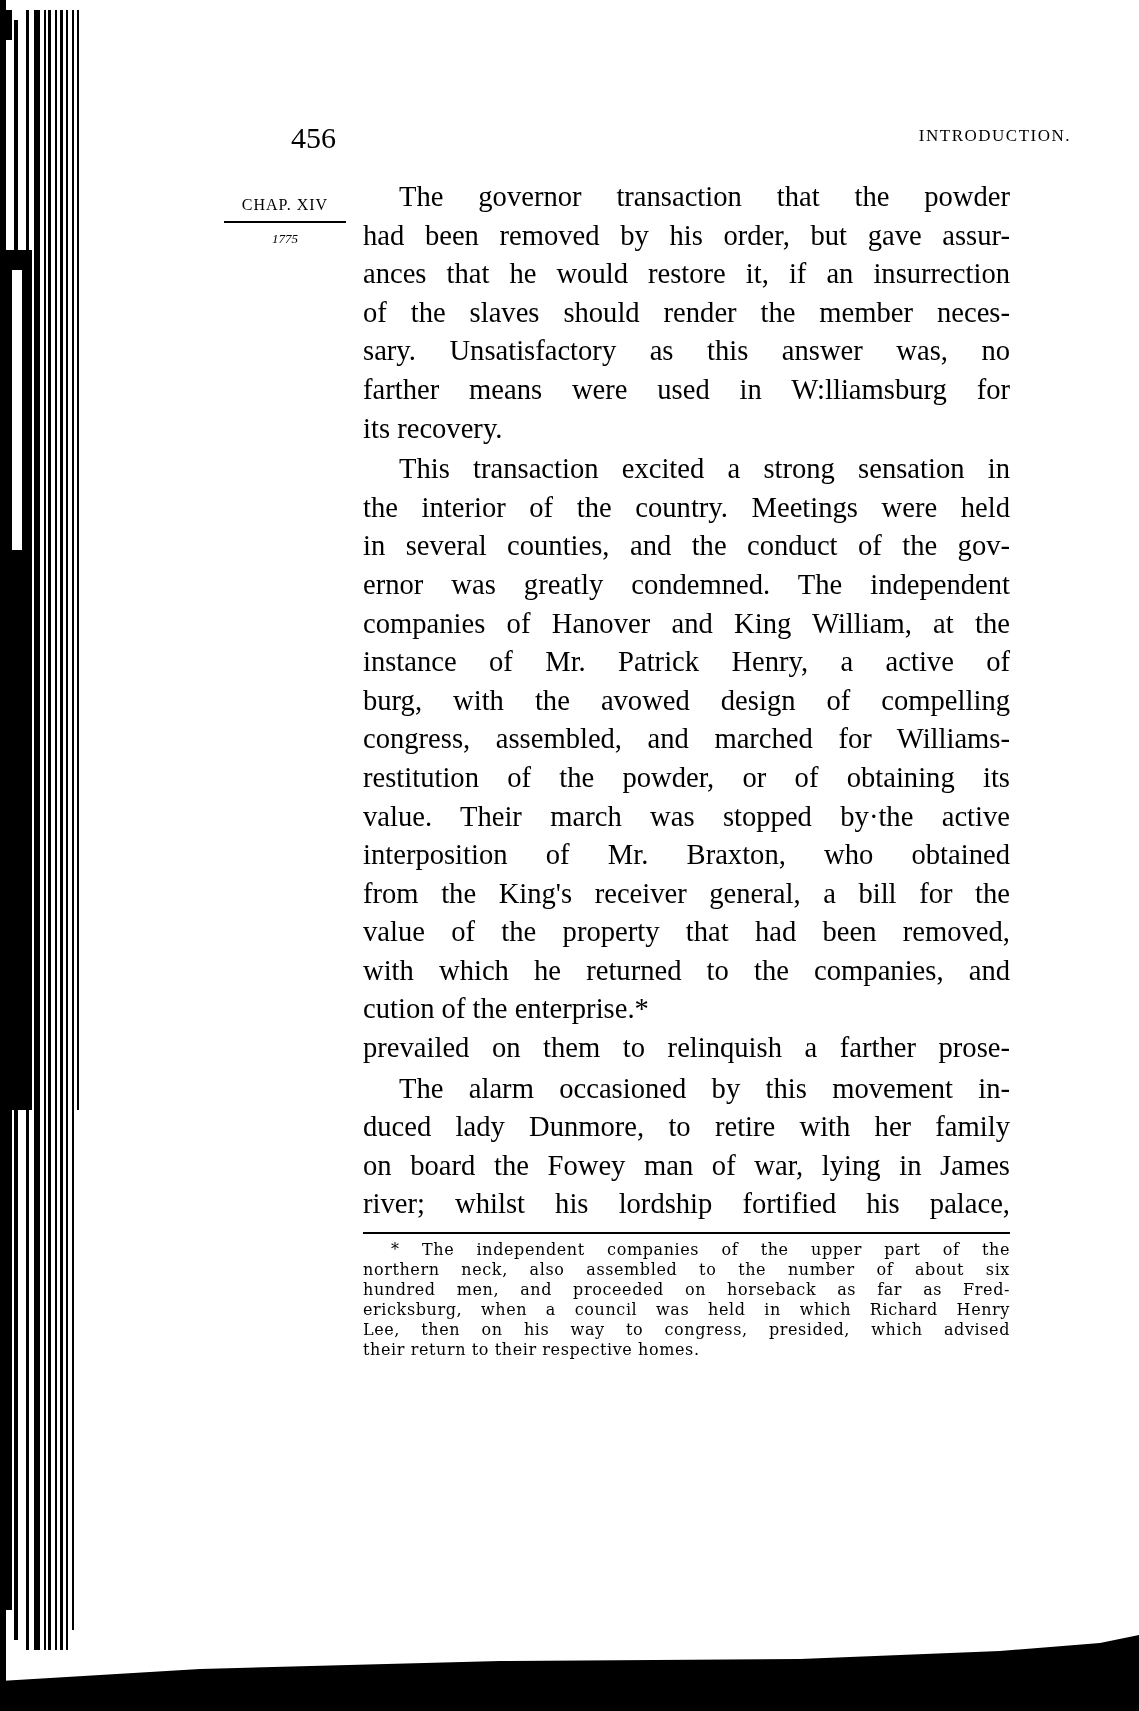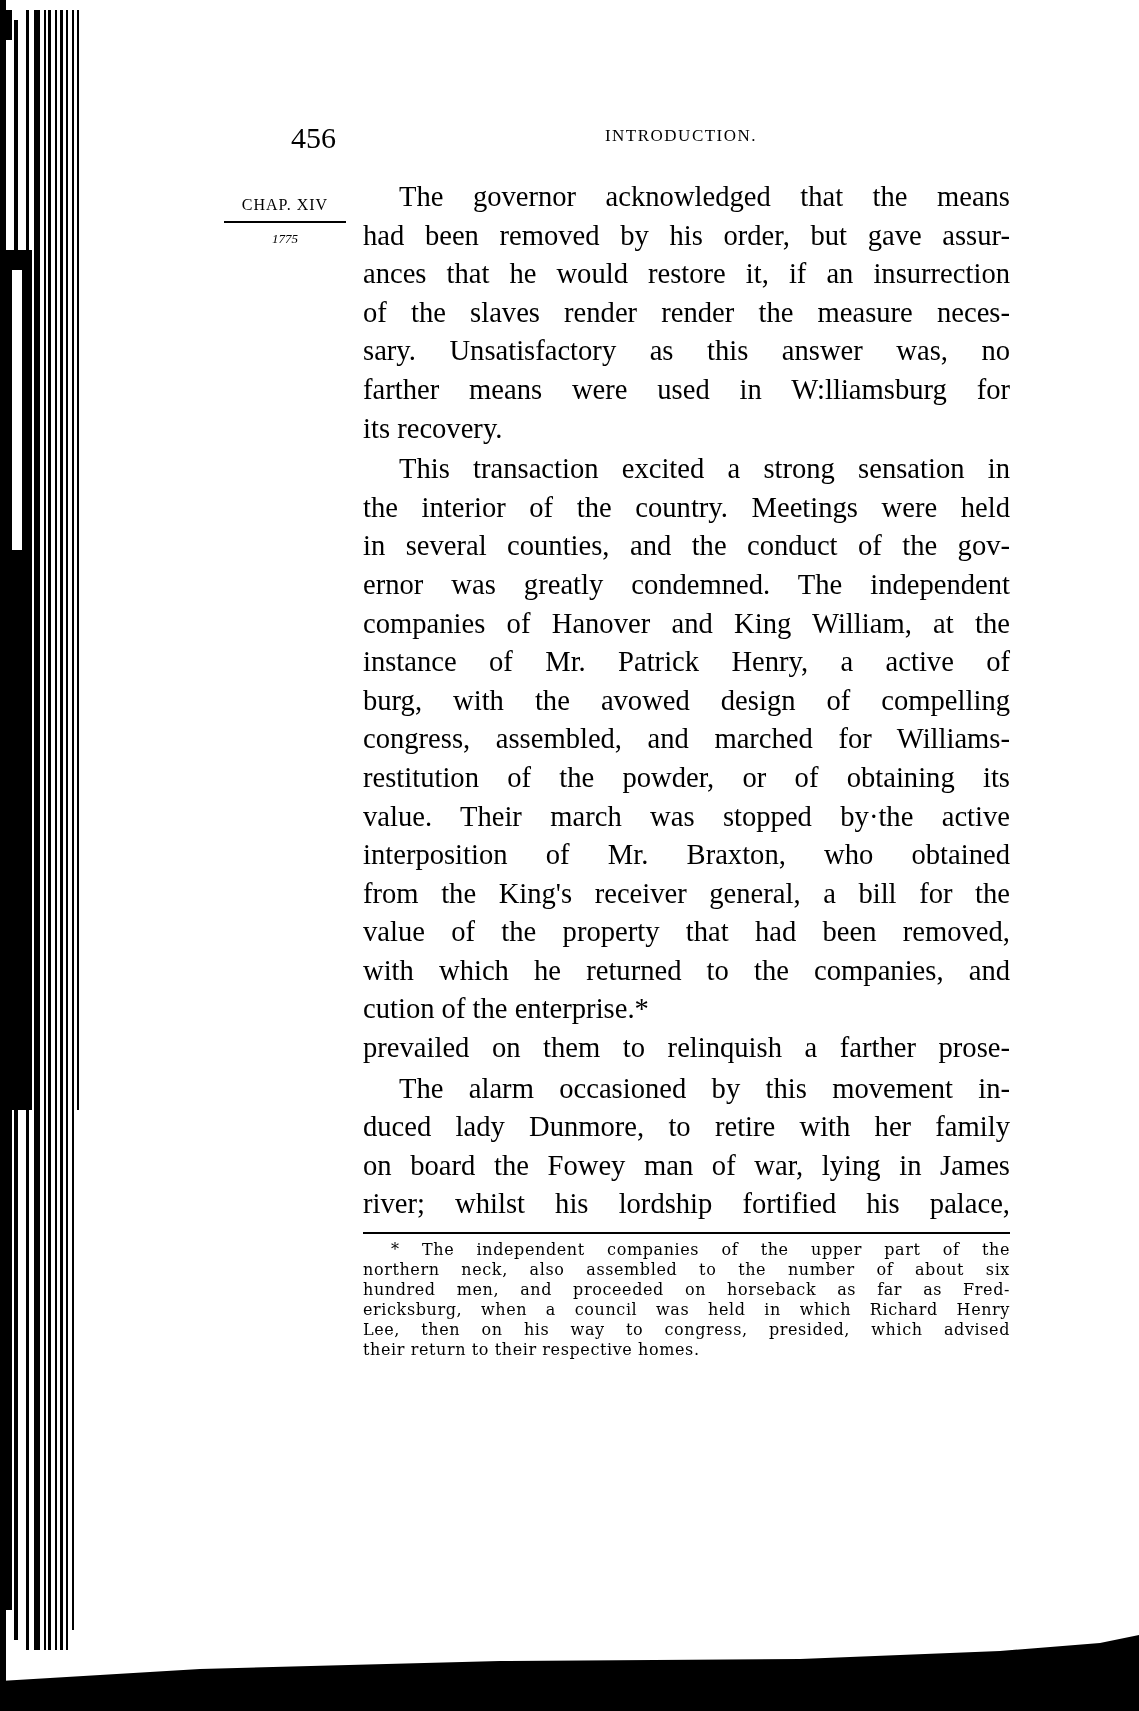--- a/index.html
+++ b/index.html
@@ -4,21 +4,21 @@
   <style>
     html, body { margin: 0; padding: 0; background: #ffffff; }
     body { width: 1139px; height: 1711px; position: relative; overflow: hidden; font-family: "Liberation Serif", "DejaVu Serif", serif; color: #000; }
 
     
     .binding { position: absolute; left: 0; top: 0; width: 82px; height: 1711px; }
     .bottom-edge { position: absolute; left: 0; bottom: 0; width: 1139px; height: 80px; }
 
     .header { position: absolute; top: 120px; left: 243px; width: 780px; height: 40px; margin-left: 48px; }
     .page-number { position: absolute; left: 0; top: 0; font-size: 30px; line-height: 36px; }
-    .running-head { position: absolute; left: 0; right: 0; top: 6px; text-align: center; font-size: 17px; letter-spacing: 1.5px; text-transform: uppercase; }
+    .running-head { position: absolute; left: 0; right: 0; top: 6px; text-align: right; font-size: 17px; letter-spacing: 1.5px; text-transform: uppercase; }
 
     .margin-note { position: absolute; left: 219px; top: 182px; width: 132px; text-align: center; margin-top: 11px; }
     .chap-label { font-size: 16px; letter-spacing: 1px; line-height: 24px; text-transform: uppercase; }
     .margin-rule { width: 122px; margin: 4px auto 4px 5px; border-top: 2px solid #000; }
     .year-label { font-size: 13px; line-height: 24px; font-style: italic; }
 
     .main { position: absolute; left: 363px; top: 178px; width: 647px; }
     .para { font-size: 28.6px; line-height: 38.6px; text-align: justify; text-align-last: left; margin: 0 0 2px 0; }
     .para .line { display: block; text-align: justify; text-align-last: justify; white-space: nowrap; }
     .para .line.last { text-align-last: left; }
@@ -61,24 +61,24 @@
 </div>
 
 <div class="margin-note">
   <div class="chap-label">Chap. XIV</div>
   <div class="margin-rule"></div>
   <div class="year-label">1775</div>
 </div>
 
 <div class="main">
   <p class="para">
-    <span class="line indent">The governor acknowledged that the means</span>
+    <span class="line indent">The governor transaction that the powder</span>
     <span class="line">had been removed by his order, but gave assur-</span>
     <span class="line">ances that he would restore it, if an insurrection</span>
-    <span class="line">of the slaves render render the measure neces-</span>
+    <span class="line">of the slaves should render the member neces-</span>
     <span class="line">sary.  Unsatisfactory as this answer was, no</span>
     <span class="line">farther means were used in W:lliamsburg for</span>
     <span class="line last">its recovery.</span>
   </p>
   <p class="para">
     <span class="line indent">This transaction excited a strong sensation in</span>
     <span class="line">the interior of the country.  Meetings were held</span>
     <span class="line">in several counties, and the conduct of the gov-</span>
     <span class="line">ernor was greatly condemned.  The independent</span>
     <span class="line">companies of Hanover and King William, at the</span>

